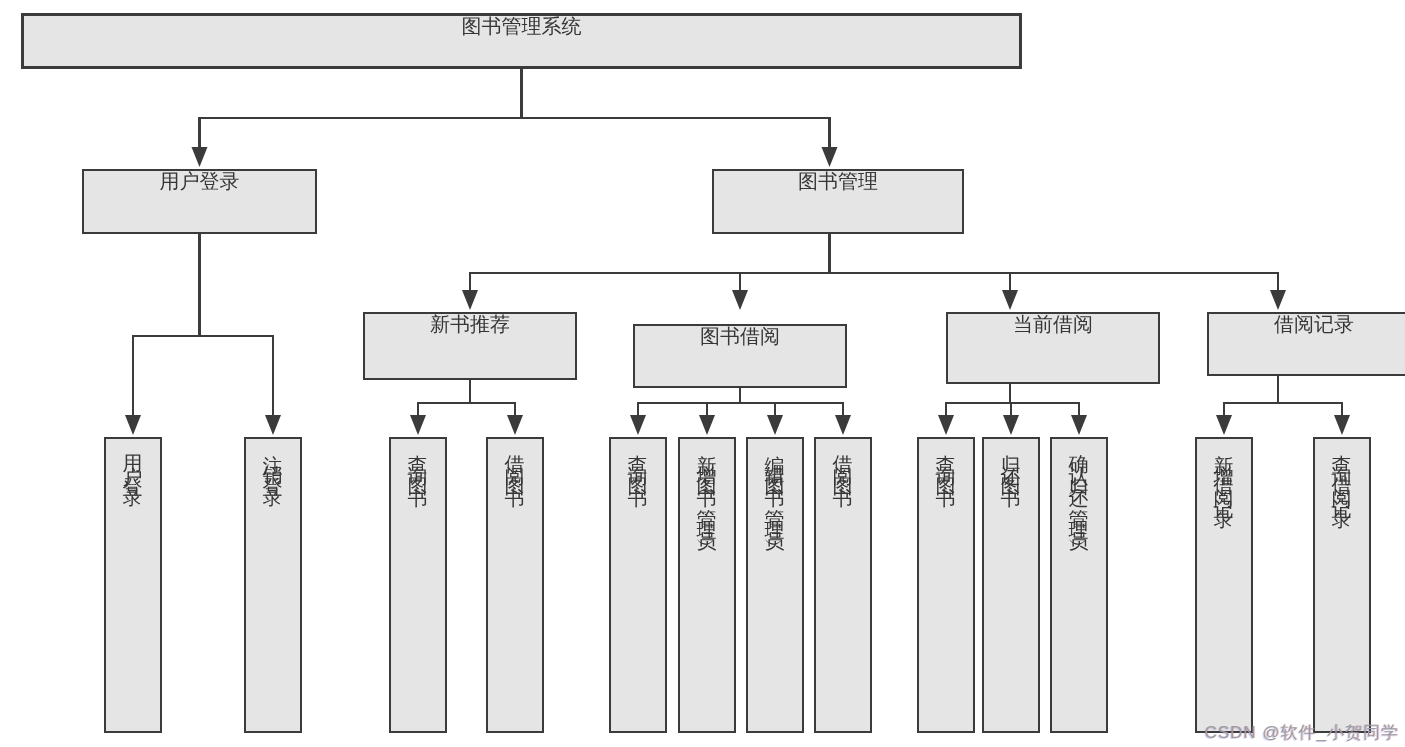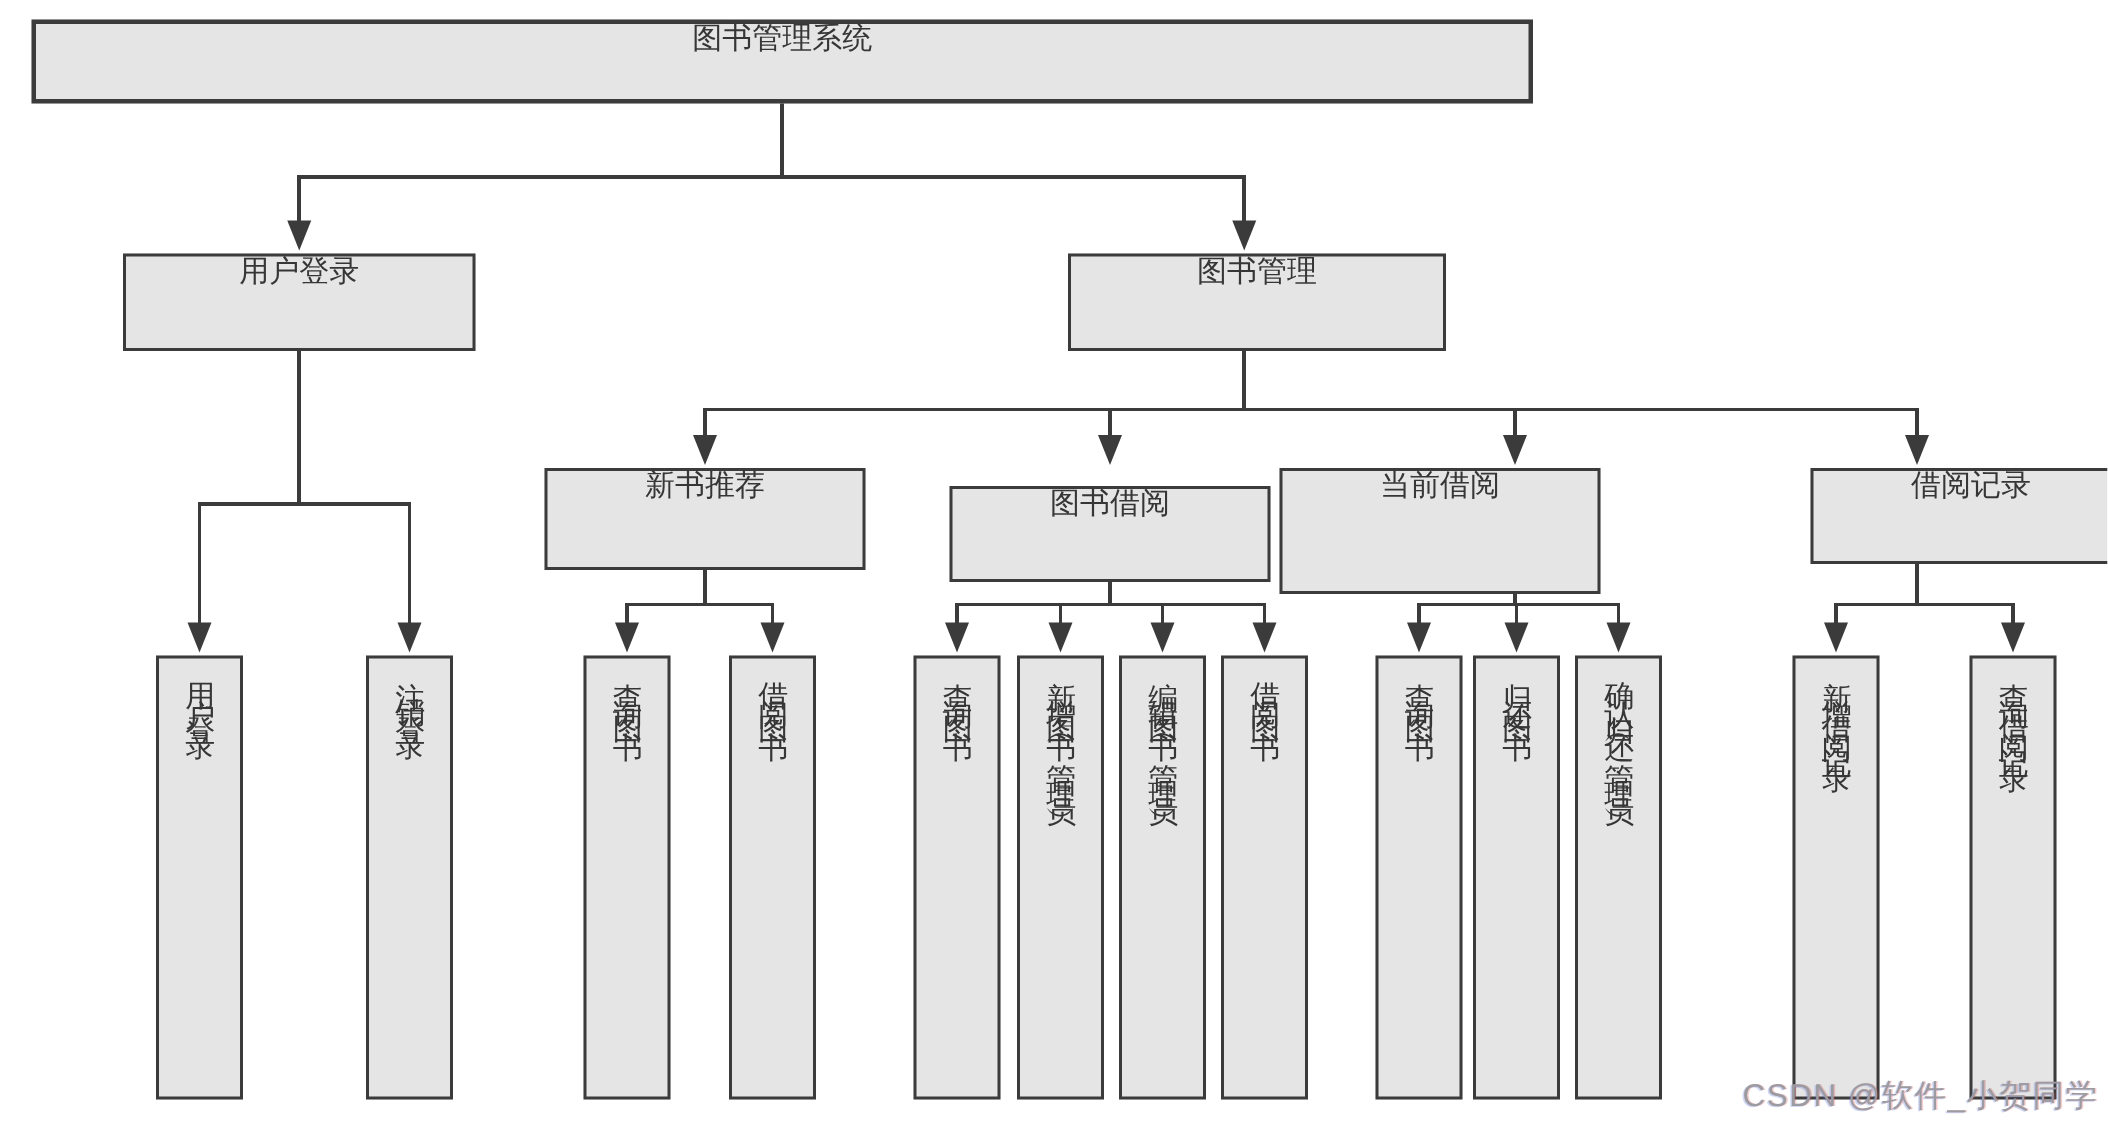--- a/index.html
+++ b/index.html
@@ -28,21 +28,21 @@
   }
   .node.vbox .lbl{
     writing-mode:vertical-rl;
     text-orientation:mixed;
     letter-spacing:11px;
     white-space:normal;
   }
   .watermark{
     position:absolute;
     right:6px;bottom:3px;
-    font-size:21px;
+    font-size:17px;
     color:#9b9ba1;
     letter-spacing:1px;
     text-shadow:1px 0 0 rgba(214,80,80,.28), -1px 1px 0 rgba(90,110,214,.28);
   }
 </style>
 </head>
 <body>
 
 <div class="canvas">
   <svg class="connectors" width="1405" height="747" viewBox="0 0 1405 747">
@@ -132,21 +132,21 @@
       </div>
       <div class="node vbox" style="left: 678px; top: 437px; width: 58px; height: 296px;">
         <span class="lbl">新增图书（管理员）</span>
       </div>
       <div class="node vbox" style="left: 746px; top: 437px; width: 58px; height: 296px;">
         <span class="lbl">编辑图书（管理员）</span>
       </div>
       <div class="node vbox" style="left: 814px; top: 437px; width: 58px; height: 296px;">
         <span class="lbl">借阅图书</span>
       </div>
-      <div class="node hbox" style="left: 853px; top: 312px; width: 214px; height: 84px;">
+      <div class="node hbox" style="left: 946px; top: 312px; width: 214px; height: 72px;">
         <span class="lbl">当前借阅</span>
       </div>
       <div class="node vbox" style="left: 917px; top: 437px; width: 58px; height: 296px;">
         <span class="lbl">查询图书</span>
       </div>
       <div class="node vbox" style="left: 982px; top: 437px; width: 58px; height: 296px;">
         <span class="lbl">归还图书</span>
       </div>
       <div class="node vbox" style="left: 1050px; top: 437px; width: 58px; height: 296px;">
         <span class="lbl">确认归还（管理员）</span>

